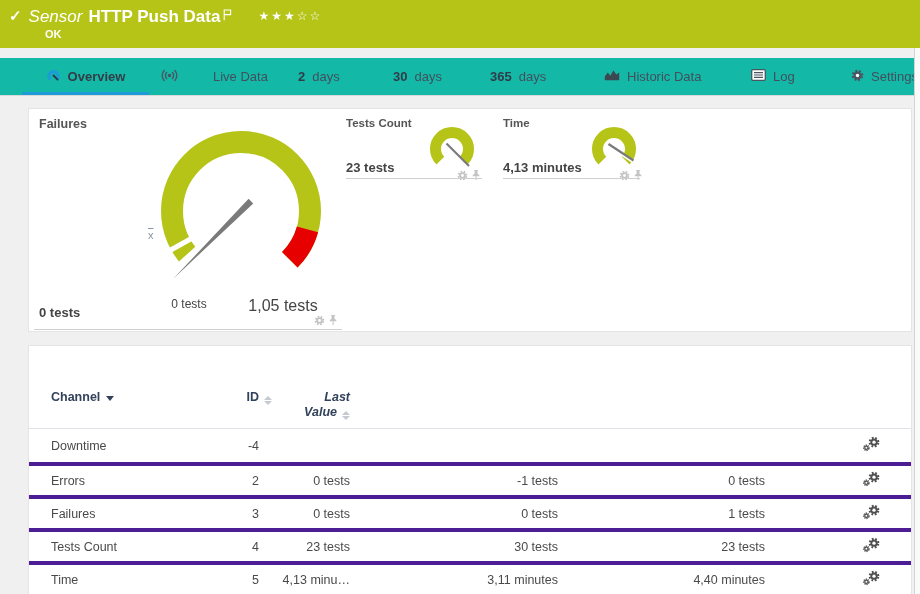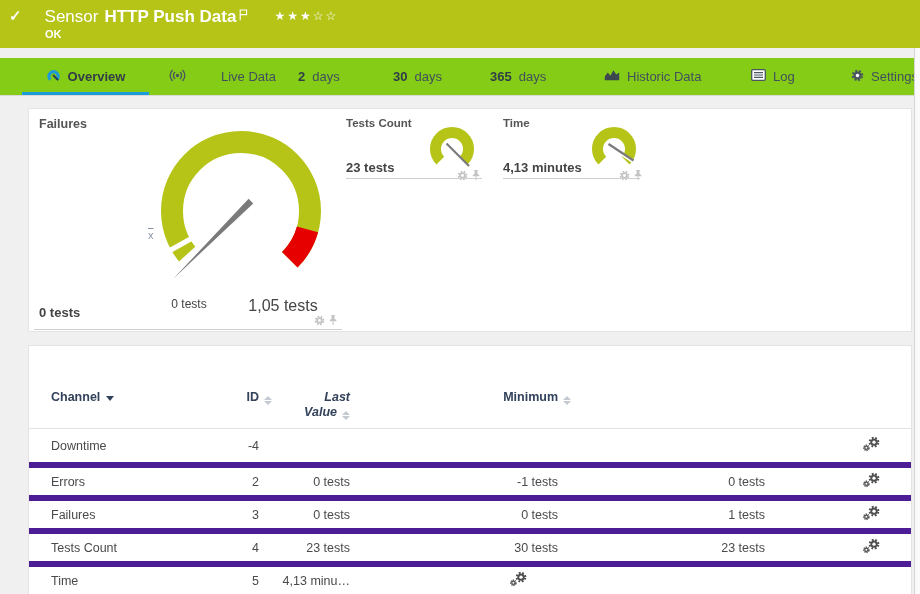--- a/index.html
+++ b/index.html
@@ -3,33 +3,33 @@
 <meta charset="utf-8">
 <style>
   * { margin:0; padding:0; box-sizing:border-box; }
   body { background:#fff; font-family:"Liberation Sans", sans-serif; }
   .page { position:relative; width:920px; height:594px; background:#f0f0f0; overflow:hidden; }
 
   
   .topbar { position:absolute; top:0; left:0; width:920px; height:48px; background:#b5c417; color:#fff; }
   .topbar-row { display:flex; align-items:flex-start; padding:6px 0 0 9px; }
   .check { font-size:15px; font-weight:bold; line-height:20px; }
-  .kind { font-size:17px; line-height:22px; margin-left:23px; }
+  .kind { font-style:italic; font-size:17px; line-height:22px; margin-left:7px; }
   .sensor-title { font-weight:bold; font-size:17px; line-height:22px; margin-left:6px; }
   .flag-wrap { margin-left:3px; margin-top:1px; }
   .stars { margin-left:26px; font-size:12px; letter-spacing:2px; line-height:20px; cursor:default; }
   .status-ok { position:absolute; left:45px; top:28px; font-size:11px; font-weight:bold;text-align:center; }
 
   
-  .tabstrip { position:absolute; top:58px; left:0; width:920px; height:38px; background:#84cc16; border-bottom:1px solid #d9d9d9; }
+  .tabstrip { position:absolute; top:58px; left:0; width:920px; height:38px; background:#14b8a6; border-bottom:1px solid #d9d9d9; }
   .tab { position:absolute; top:0; height:37px; display:flex; align-items:center; gap:7px; font-size:13px; color:#42505e; cursor:pointer; }
   .tab .num { font-weight:bold; color:#303c48; }
   .tab-overview { left:22px; width:127px; justify-content:center; color:#333c47; font-weight:bold; }
   .tab-underline { position:absolute; left:0; right:0; bottom:0; height:3px; background:#1d9bd8; }
-  .tab-live { left:168px;gap:34px; } .tab-2d { left:298px; } .tab-30d { left:393px; } .tab-365d { left:490px; }
+  .tab-live { left:160px;gap:34px; } .tab-2d { left:298px; } .tab-30d { left:393px; } .tab-365d { left:490px; }
   .tab-hist { left:604px;text-align:right; } .tab-log { left:751px; } .tab-set { left:851px; }
   .win-edge { position:absolute; left:914px; top:48px; bottom:0; width:1px; background:#d4d4d4; }
   .win-right { position:absolute; left:915px; top:48px; bottom:0; width:5px; background:#fafafa; }
 
   
   .card { position:absolute; left:28px; width:884px; background:#fff; border:1px solid #e4e4e4; }
   .gauges-card { top:108px; height:224px; }
   .table-card { top:345px; height:250px; }
 
   
@@ -56,21 +56,21 @@
   .mval { position:absolute; top:51px; font-size:13px; font-weight:bold; color:#444; }
   .mv-tests { left:317px; } .mv-time { left:474px; }
   .sep-tests { left:317px; width:136px; top:69px; }
   .sep-time { left:474px; width:137px; top:69px; }
 
   
   .trow { display:grid; grid-template-columns:140px 68px 91px 208px 207px 1fr; padding-left:22px; align-items:center; }
   .thead { padding-top:44px; padding-bottom:8px; border-bottom:1px solid #dfe2e6; align-items:start; }
   .thead .tcell { font-size:12.5px; font-weight:bold; color:#33425b; line-height:15px; cursor:pointer; }
   .drow { height:33px; font-size:12.5px; color:#4a4a4a; }
-  .drow + .drow { border-top:6px solid #4c1d95; }
+  .drow + .drow { border-top:4px solid #4c1d95; }
   .r { text-align:right; }
   .lv-inner { display:block; width:52px; margin-left:auto; text-align:right;font-style:italic; }
   .sort-desc { display:inline-block; width:0; height:0; border-left:4px solid transparent; border-right:4px solid transparent; border-top:5px solid #33425b; margin-left:6px; }
   .sort-both { display:inline-flex; flex-direction:column; gap:1px; margin-left:5px; vertical-align:1px; }
   .sort-both i { display:block; width:0; height:0; border-left:4px solid transparent; border-right:4px solid transparent; }
   .sort-both .up { border-bottom:4px solid #c4c9d2; }
   .sort-both .dn { border-top:4px solid #c4c9d2; }
   .overhang { margin-right:-13px; }
   .c-act { display:flex; justify-content:flex-end; padding-right:30px; color:#4f4f4f; }
   .c-act svg { cursor:pointer; }
@@ -243,24 +243,20 @@
       <div class="tcell r"><span>ID</span><span class="sort-both overhang">
             <i class="up"></i>
             <i class="dn"></i>
           </span></div>
       <div class="tcell">
           <span class="lv-inner"><span>Last Value</span><span class="sort-both">
               <i class="up"></i>
               <i class="dn"></i>
             </span></span>
         </div>
-      <div class="tcell r"><span>Minimum</span><span class="sort-both overhang">
-            <i class="up"></i>
-            <i class="dn"></i>
-          </span></div>
       <div class="tcell"></div>
     </div>
 
     <div class="trow drow">
       <div>Downtime</div>
       <div class="r">-4</div>
       <div class="r"></div>
       <div class="r"></div>
       <div class="r"></div>
       <div class="c-act">
@@ -302,20 +298,22 @@
       <div class="c-act">
           <span><svg width="19" height="16">
               <use href="#sym-gears2"></use>
             </svg></span>
         </div>
     </div>
     <div class="trow drow">
       <div>Time</div>
       <div class="r">5</div>
       <div class="r">4,13 minu…</div>
+      <div class="r">3,11 minutes</div>
+      <div class="r">4,40 minutes</div>
       <div class="c-act">
           <span><svg width="19" height="16">
               <use href="#sym-gears2"></use>
             </svg></span>
         </div>
     </div>
   </div>
 
 </div>
 

